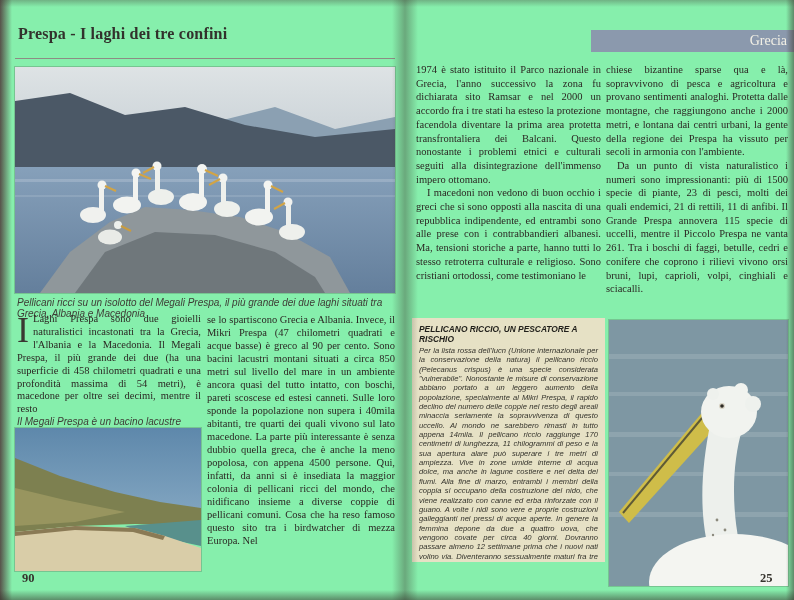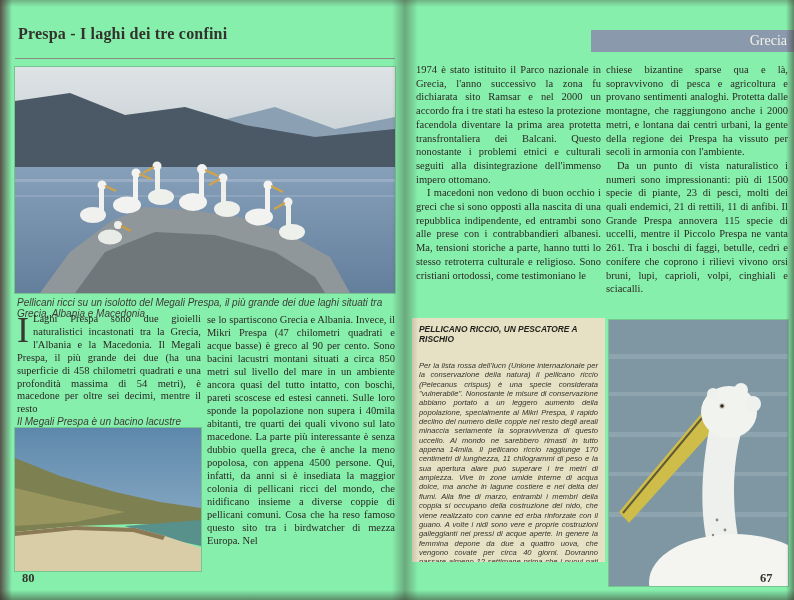--- a/index.html
+++ b/index.html
@@ -38,21 +38,21 @@
   
   .grecia-bar{position:absolute;left:591px;top:30px;width:206px;height:22px;background:#8b99ad;
     color:#f3f1e6;font-size:14px;line-height:22px;text-align:right;padding-right:10px;box-sizing:border-box;font-family:Liberation Serif, serif;}
   .rcol{position:absolute;width:185px;}
   .rcol p{margin:0;font-size:10.5px;line-height:13.7px;text-align:justify;color:#2b2823;}
   .rcol p + p{text-indent:11px;}
   .rcol1{left:416px;top:63px;height:246px;overflow:hidden;}
   .rcol2{left:606px;top:63px;width:182px;height:246px;overflow:hidden;}
   .sidebar{position:absolute;left:412px;top:318px;width:193px;height:244px;background:#e6e1c5;
     padding:6px 7px;box-sizing:border-box;font-family:"Liberation Sans",sans-serif;font-style:italic;overflow:hidden;}
-  .sidebar-title{font-size:8.4px;font-weight:bold;color:#201f1a;margin-bottom:17px;}
+  .sidebar-title{font-size:8.4px;font-weight:bold;color:#201f1a;margin-bottom:2px;}
   .sidebar-body{font-size:7.6px;line-height:9.35px;text-align:justify;color:#33322b;}
   .photo-portrait{left:609px;top:320px;width:179px;height:266px;}
 </style>
 </head>
 <body>
 
 <div class="scan">
 
   <div>
     <div class="page-title">Prespa - I laghi dei tre confini</div>
@@ -151,21 +151,21 @@
         <polygon fill="#58908c" points="110,98 186,92 186,118 130,106"></polygon>
         <polygon fill="#d9cda8" points="0,104 60,98 120,100 150,108 186,120 186,143 0,143"></polygon>
         <polygon fill="#8a7a55" points="0,104 60,98 120,100 150,108 148,112 118,104 60,102 0,108"></polygon>
       </svg>
     </div>
 
     <div class="bodytext col2">
       <span>se lo spartiscono Grecia e Albania. Invece, il Mikri Prespa (47 chilometri quadrati e acque basse) è greco al 90 per cento. Sono bacini lacustri montani situati a circa 850 metri sul livello del mare in un ambiente ancora quasi del tutto intatto, con boschi, pareti scoscese ed estesi canneti. Sulle loro sponde la popolazione non supera i 40mila abitanti, tre quarti dei quali vivono sul lato macedone. La parte più interessante è senza dubbio quella greca, che è anche la meno popolosa, con appena 4500 persone. Qui, infatti, da anni si è insediata la maggior colonia di pellicani ricci del mondo, che nidificano insieme a diverse coppie di pellicani comuni. Cosa che ha reso famoso questo sito tra i birdwatcher di mezza Europa. Nel</span>
     </div>
 
-    <div class="pagenum pagenum-left">80</div>
+    <div class="pagenum pagenum-left">90</div>
   </div>
 
   <div>
     <div class="grecia-bar">Grecia</div>
 
     <div class="rcol rcol1">
       <p>1974 è stato istituito il Parco nazionale in Grecia, l'anno successivo la zona fu dichiarata sito Ramsar e nel 2000 un accordo fra i tre stati ha esteso la protezione facendola diventare la prima area protetta transfrontaliera dei Balcani. Questo nonostante i problemi etnici e culturali seguiti alla disintegrazione dell'immenso impero ottomano.</p>
       <p>I macedoni non vedono di buon occhio i greci che si sono opposti alla nascita di una repubblica indipendente, ed entrambi sono alle prese con i contrabbandieri albanesi. Ma, tensioni storiche a parte, hanno tutti lo stesso retroterra culturale e religioso. Sono cristiani ortodossi, come testimoniano le</p>
     </div>
     <div class="rcol rcol2">
@@ -199,21 +199,21 @@
         <circle cx="113" cy="86" r="1.8" fill="#2e2a24"></circle>
         <ellipse cx="125" cy="262" rx="85" ry="48" fill="#f4f5f1"></ellipse>
         <g fill="#8c8a7d">
           <circle cx="108" cy="200" r="1.4"></circle>
             <circle cx="116" cy="210" r="1.4"></circle>
             <circle cx="104" cy="215" r="1.2"></circle>
         </g>
       </svg>
     </div>
 
-    <div class="pagenum pagenum-right">67</div>
+    <div class="pagenum pagenum-right">25</div>
   </div>
 
   <div class="gutter"></div>
   <div class="edge-left"></div>
   <div class="edge-right"></div>
   <div class="edge-bottom"></div>
   <div class="edge-top"></div>
 </div>
 
 </body></html>

